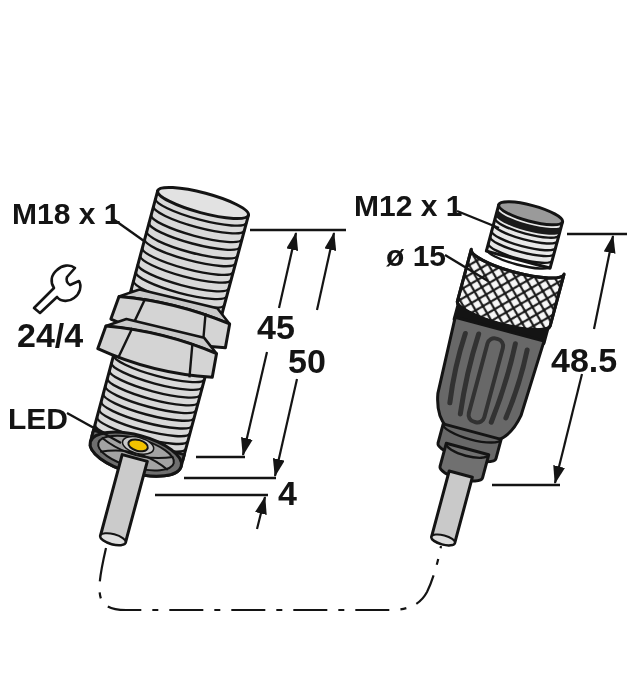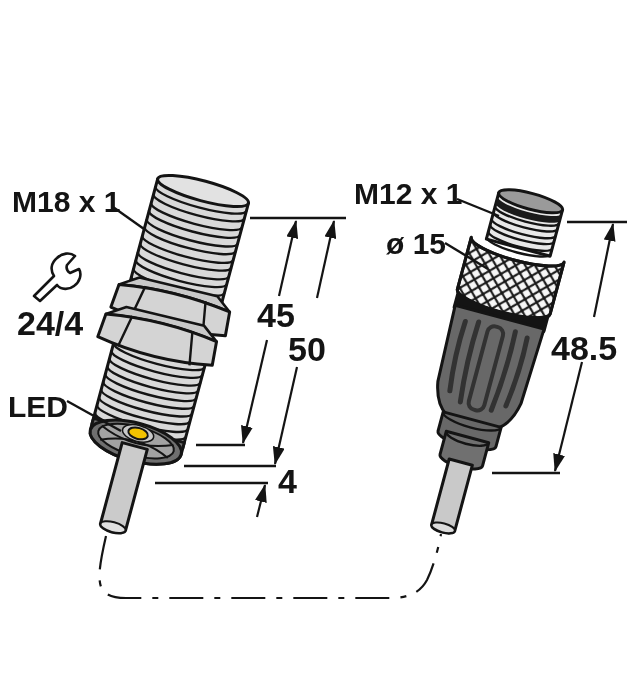--- a/index.html
+++ b/index.html
@@ -2,20 +2,21 @@
 <html><head>
 <meta charset="utf-8">
 <style>
   html, body { margin: 0; padding: 0; background: #ffffff; }
   .stage {
     position: relative;
     width: 632px; height: 647px;
     background: #ffffff;
     font-family: "Liberation Sans", sans-serif;
     overflow: hidden;
+    margin-top: 12px;
   }
   svg { display: block; }
   .lbl {
     font-family: "Liberation Sans", sans-serif;
     font-weight: 600;
     fill: #141414;
   }
   .lbl-sm { font-size: 30px; }
   .lbl-dim { font-size: 34px; }
   .outline { stroke: #141414; stroke-linejoin: round; }

